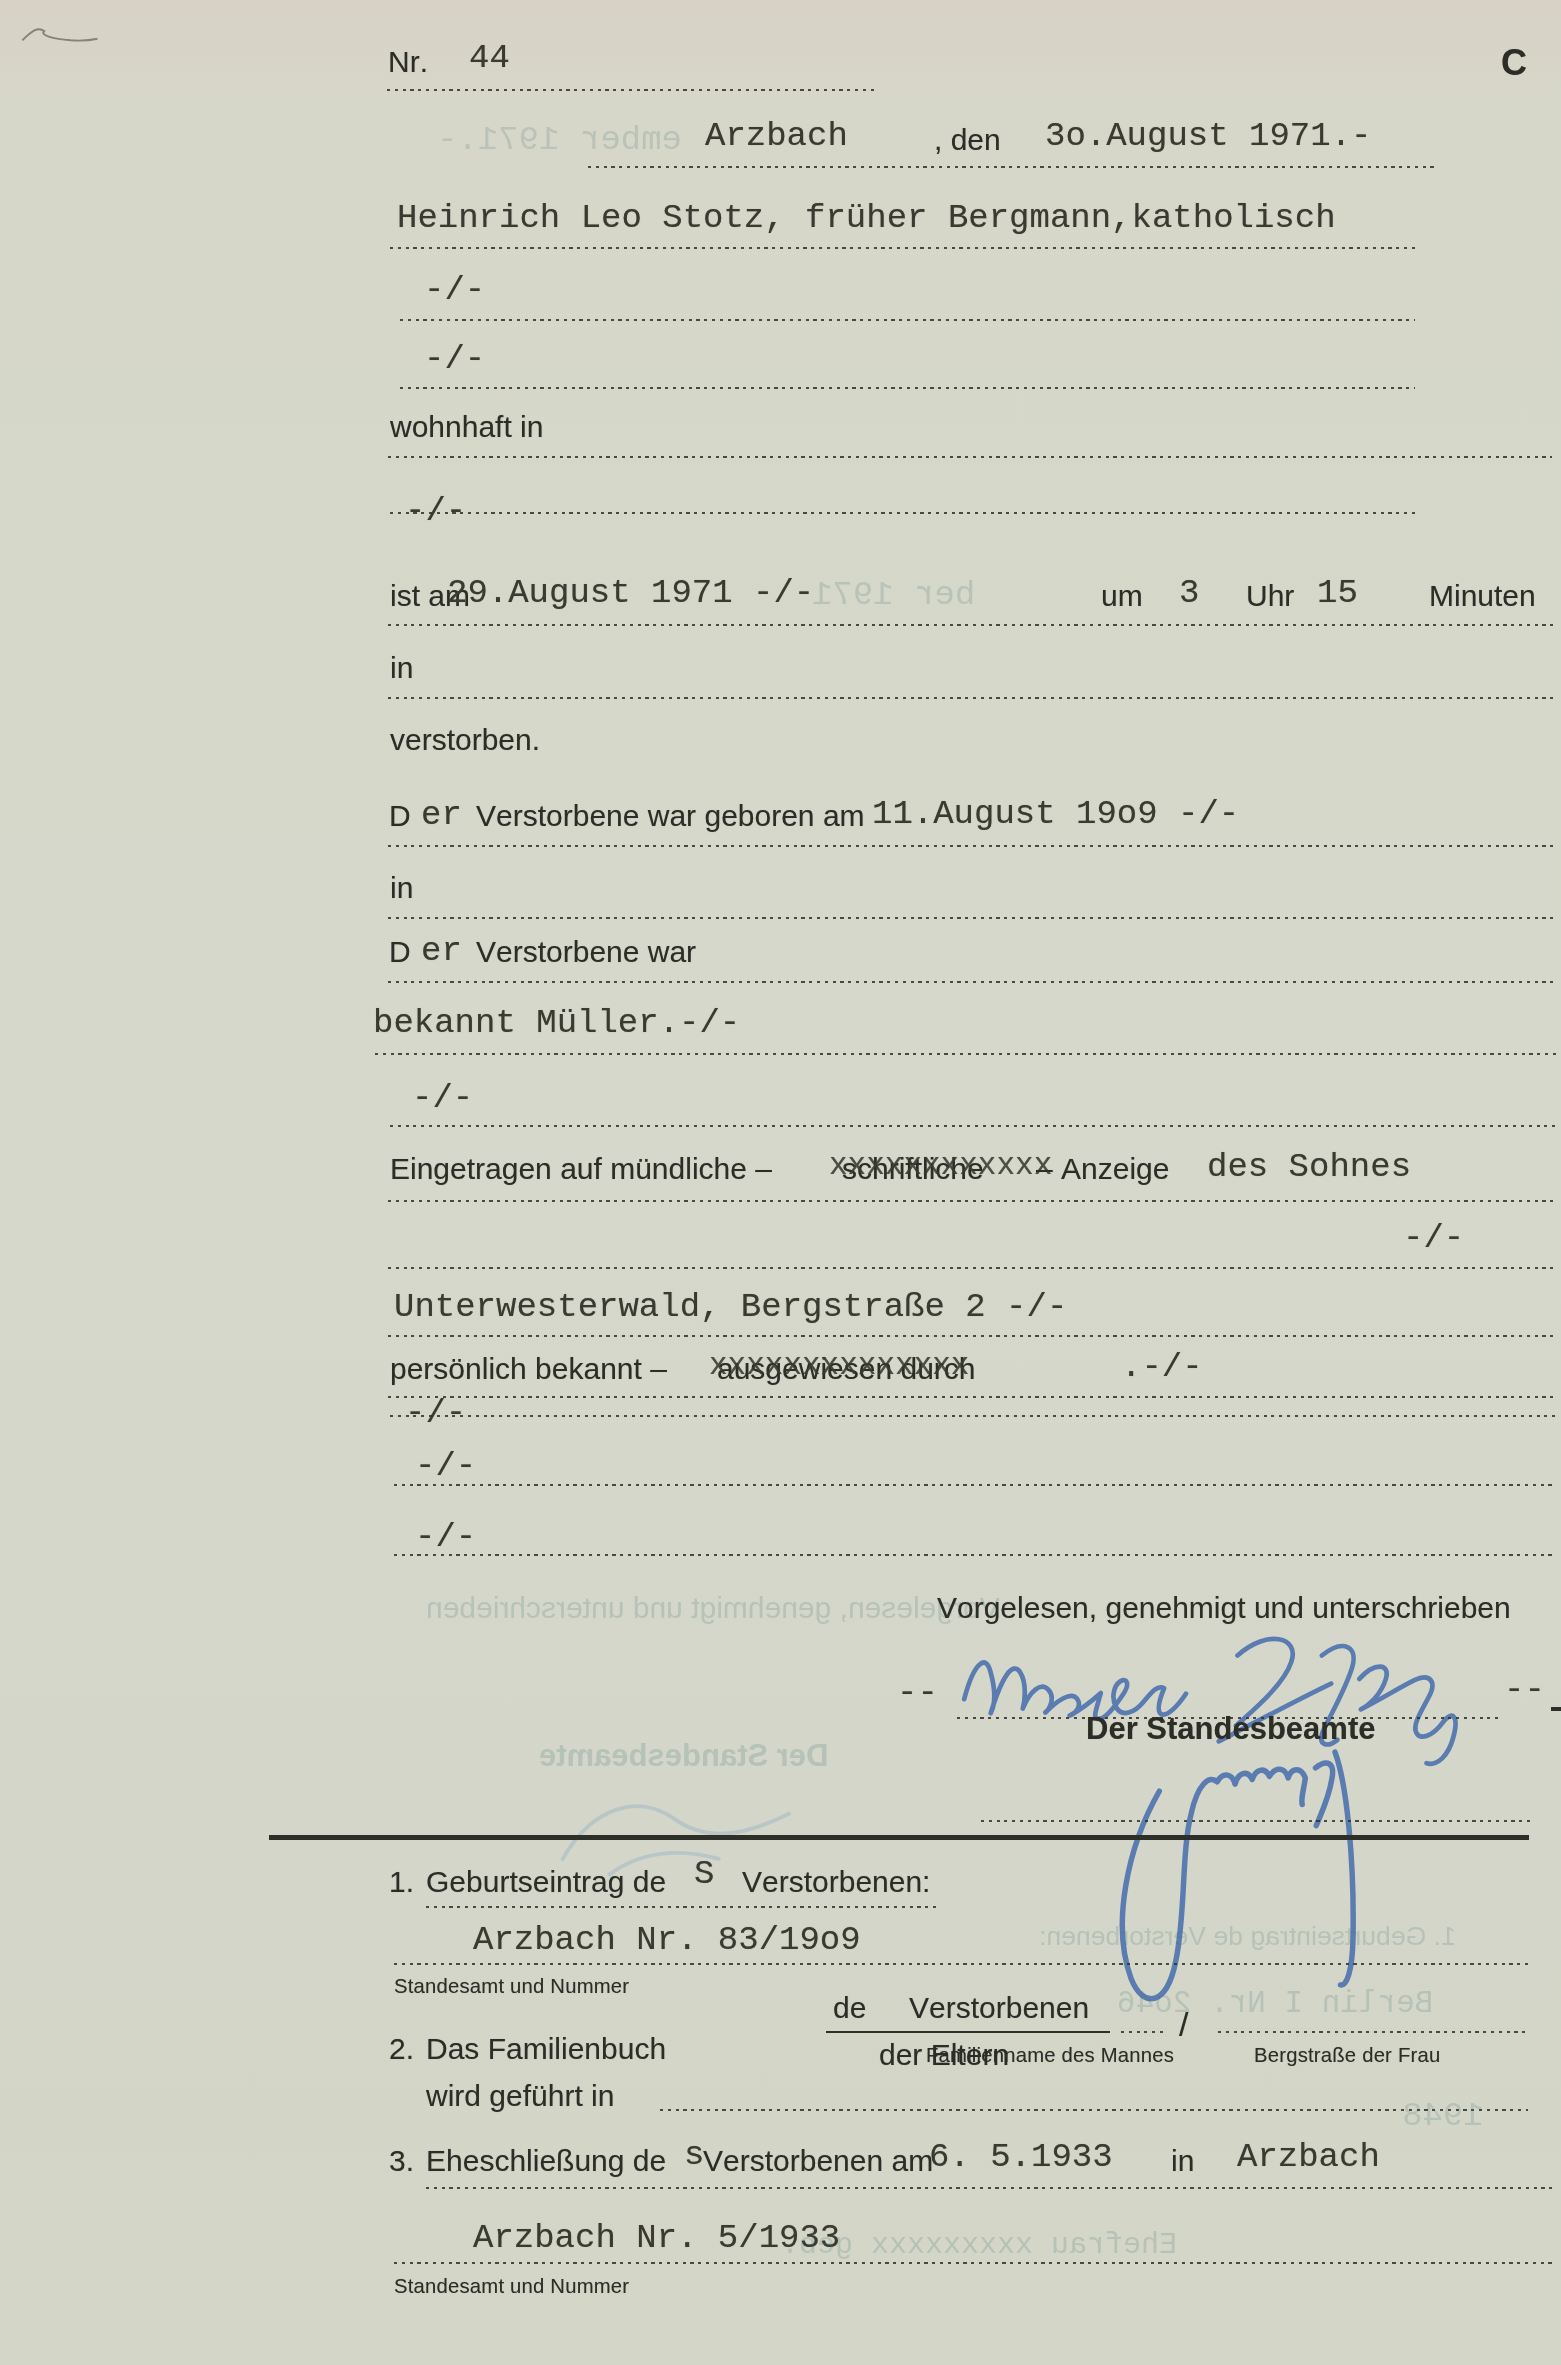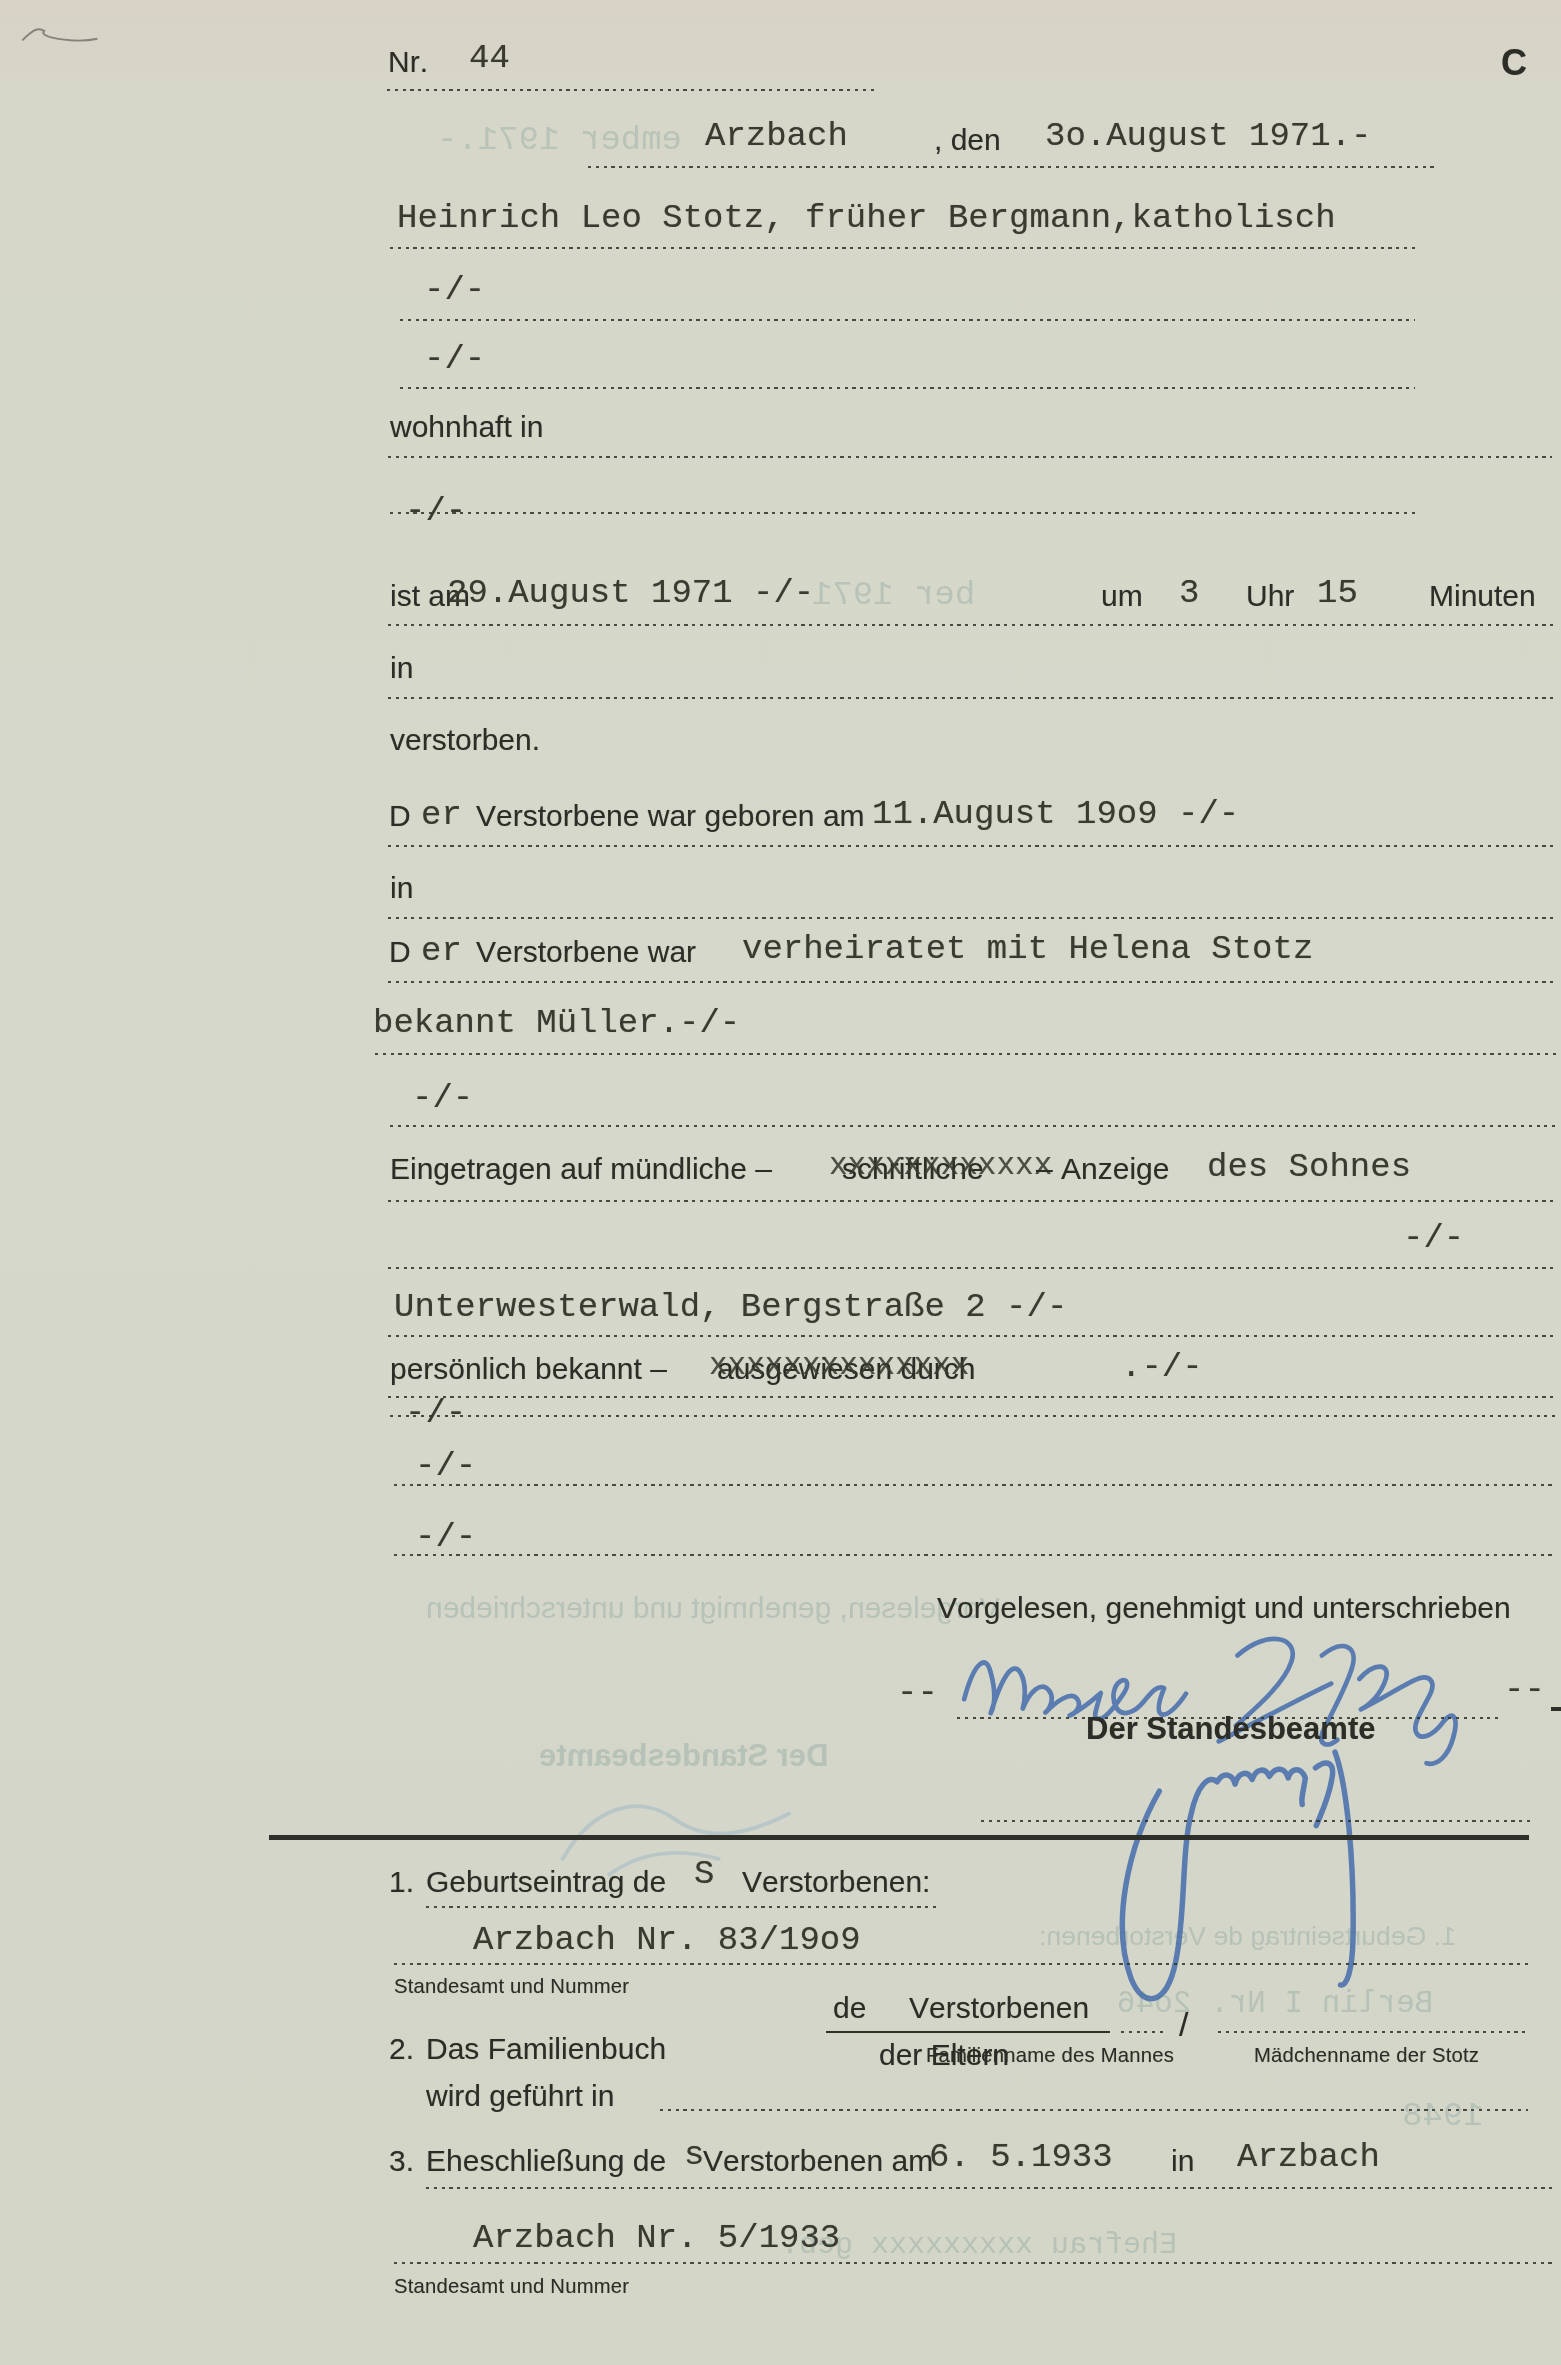--- a/index.html
+++ b/index.html
@@ -77,21 +77,20 @@
   <div class="line printed" style="left:476px;top:801px">Verstorbene war geboren am</div>
   <div class="line typed" style="left:872px;top:797px">11.August 19o9 -/-</div>
   <div class="dl" style="left:388px;top:845px;width:1168px"></div>
 
   <div class="line printed" style="left:390px;top:873px">in</div>
   <div class="dl" style="left:388px;top:917px;width:1168px"></div>
 
   <div class="line printed" style="left:389px;top:937px">D</div>
   <div class="line typed" style="left:421px;top:934px">er</div>
   <div class="line printed" style="left:476px;top:937px">Verstorbene war</div>
-  <div class="line typed" style="left:742px;top:932px">verheiratet mit Helena Stotz</div>
   <div class="dl" style="left:388px;top:981px;width:1168px"></div>
 
   <div class="line typed" style="left:373px;top:1006px">bekannt Müller.-/-</div>
   <div class="dl" style="left:375px;top:1053px;width:1181px"></div>
 
   <div class="line typed" style="left:412px;top:1081px">-/-</div>
   <div class="dl" style="left:390px;top:1125px;width:1165px"></div>
 
   <div class="line printed" style="left:390px;top:1154px">Eingetragen auf mündliche –</div>
   <div class="line printed" style="left:842px;top:1154px">schriftliche</div>
@@ -164,21 +163,21 @@
   <div class="line printed" style="left:389px;top:2034px">2.</div>
   <div class="line printed" style="left:426px;top:2034px">Das Familienbuch</div>
   <div class="line printed" style="left:833px;top:1993px">de</div>
   <div class="line printed" style="left:909px;top:1993px">Verstorbenen</div>
   <div class="rule" style="left:826px;top:2031px;width:284px;height:2.3px"></div>
   <div class="line printed" style="left:879px;top:2040px">der Eltern</div>
   <div class="dl" style="left:1121px;top:2031px;width:45px"></div>
   <div class="line printed" style="left:1179px;top:2007px;font-size:34px">/</div>
   <div class="dl" style="left:1218px;top:2031px;width:309px"></div>
   <div class="line printed small" style="left:926px;top:2045px">Familienname des Mannes</div>
-  <div class="line printed small" style="left:1254px;top:2045px">Mädchenname der Stotz</div>
+  <div class="line printed small" style="left:1254px;top:2045px">Bergstraße der Frau</div>
   <div class="line printed" style="left:426px;top:2081px">wird geführt in</div>
   <div class="dl" style="left:660px;top:2109px;width:868px"></div>
   <div class="line typed bleed" style="left:1402px;top:2099px"><span class="mirror">1948</span></div>
 
   <div class="line printed" style="left:389px;top:2146px">3.</div>
   <div class="line printed" style="left:426px;top:2146px">Eheschließung de</div>
   <div class="line typed" style="left:684px;top:2138px">s</div>
   <div class="line printed" style="left:703px;top:2146px">Verstorbenen am</div>
   <div class="line typed" style="left:929px;top:2140px">6. 5.1933</div>
   <div class="line printed" style="left:1171px;top:2146px">in</div>

